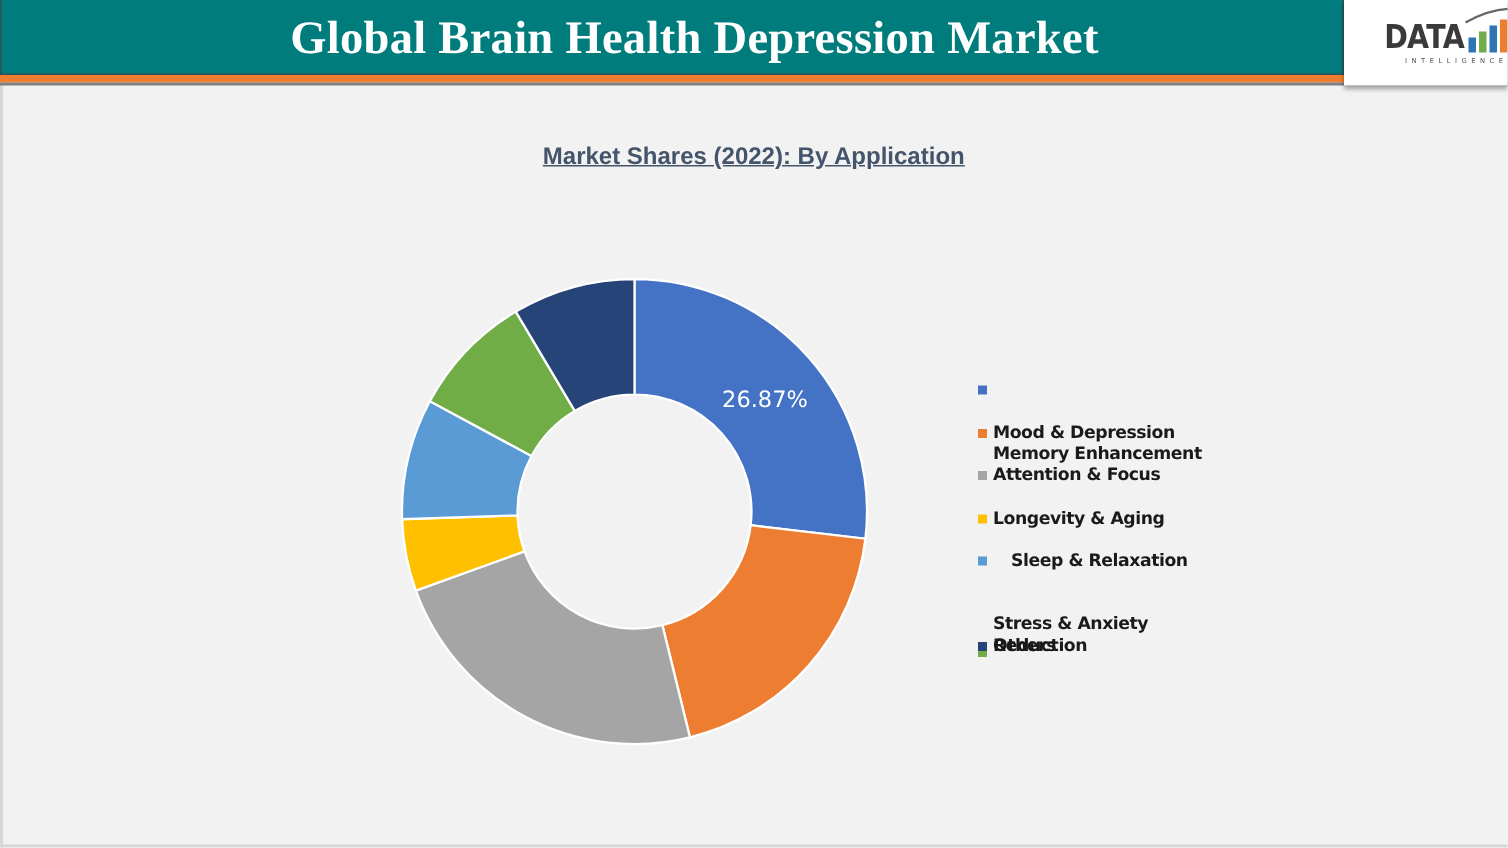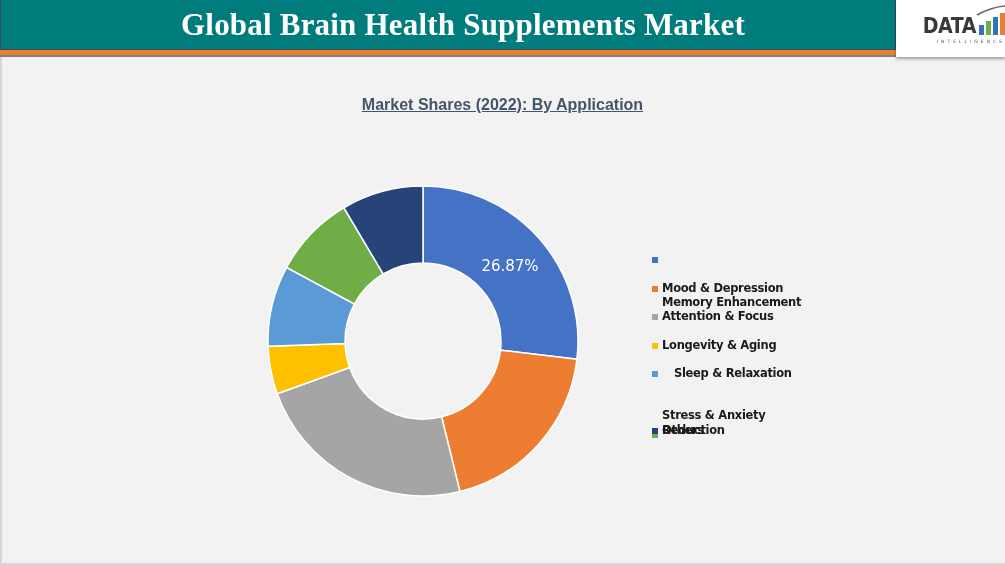--- a/index.html
+++ b/index.html
@@ -23,21 +23,21 @@
   .legend-item { position: absolute; left: 0; display: flex; align-items: flex-start; font-size: 11.5px; font-weight: bold; color: #1a1a1a; white-space: nowrap; line-height: 15px; font-family: "DejaVu Sans", sans-serif; letter-spacing: -0.3px; }
   .legend-swatch { width: 6px; height: 6px; margin-top: 5px; margin-right: 4px; flex-shrink: 0; }
 </style>
 </head>
 <body>
 
 <div class="frame"></div>
 
 <div class="header">
   <div class="header-teal">
-    <span class="header-title">Global Brain Health Supplements Market</span>
+    <span class="header-title">Global Brain Health Depression Market</span>
   </div>
   <div class="header-orange"></div>
 </div>
 <div class="header-line"></div>
 
 <div class="logo-box">
   <div class="logo-row">
     <span class="logo-text">DATA</span>
     <div class="logo-bars">
       <div class="logo-bar" style="height:10px;background:#2e75b6"></div>

